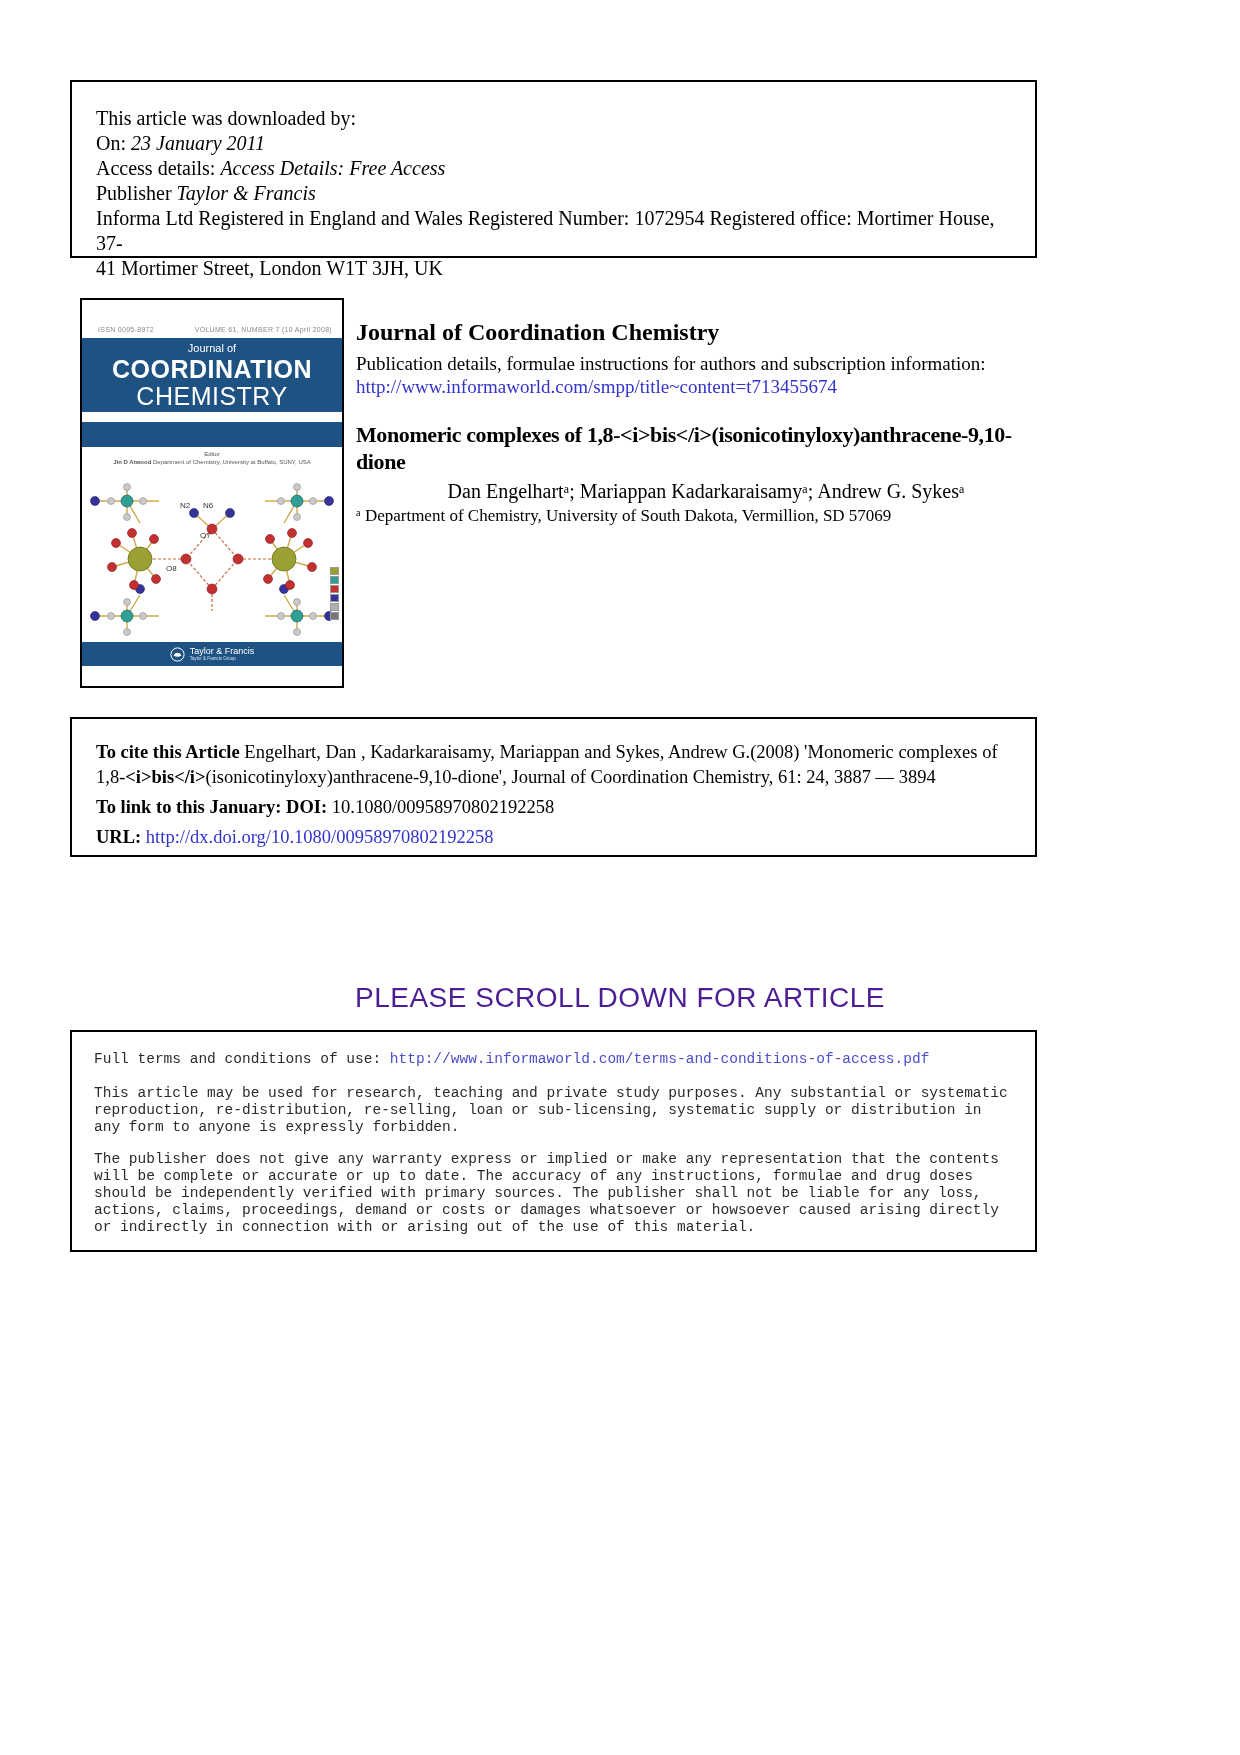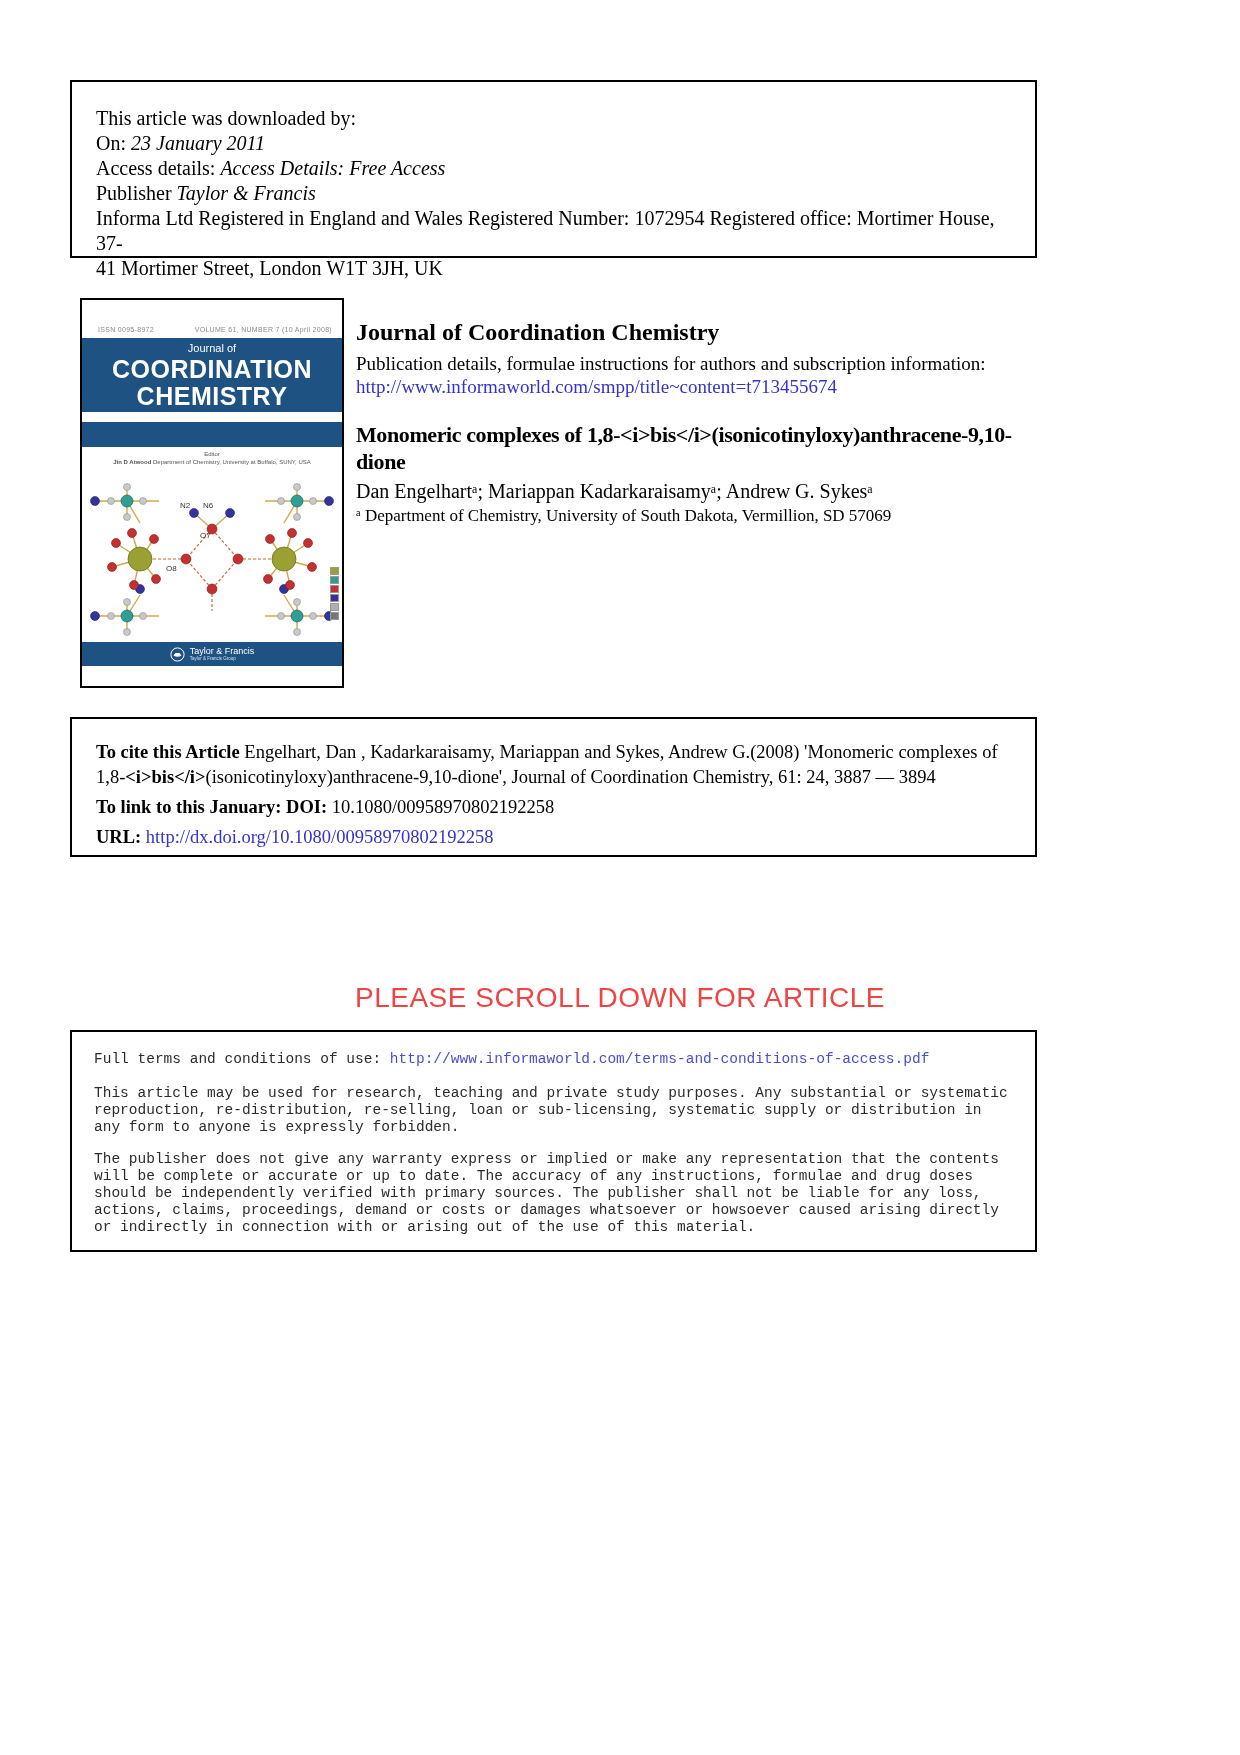--- a/index.html
+++ b/index.html
@@ -14,21 +14,21 @@
 
   
   .cover{position:absolute;left:80px;top:298px;width:264px;height:390px;border:2px solid #000;
          box-sizing:border-box;background:#fff;font-family:"Liberation Sans","DejaVu Sans",sans-serif;}
   .cover-top{height:38px;position:relative;}
   .cover-top .issn{position:absolute;left:16px;bottom:5px;font-size:7px;color:#8a8a8a;letter-spacing:.3px;}
   .cover-top .vol{position:absolute;right:10px;bottom:5px;font-size:7px;color:#8a8a8a;letter-spacing:.3px;}
   .masthead{height:74px;background:#1e5282;color:#fff;text-align:center;overflow:hidden;}
   .masthead .m-top{font-size:11px;line-height:15px;padding-top:3px;}
   .masthead .m-1{font-size:25px;font-weight:bold;line-height:27px;letter-spacing:.5px;}
-  .masthead .m-2{font-size:25px;font-weight:bold;line-height:27px;letter-spacing:.5px;}
+  .masthead .m-2{font-size:25px;font-weight:normal;line-height:27px;letter-spacing:.5px;}
   .m-gap{height:10px;background:#fff;}
   .navy-strip{height:25px;background:#1e5282;}
   .editor-line{height:24px;text-align:center;color:#555;}
   .editor-line .ed-label{font-size:6px;line-height:8px;padding-top:3px;}
   .editor-line .ed-names{font-size:6px;line-height:8px;}
   .molecule{height:171px;position:relative;background:#fff;}
   .molecule svg{position:absolute;left:0;top:0;}
   .alabel{position:absolute;font-size:8px;color:#333;font-family:"Liberation Sans",sans-serif;}
   .legend{position:absolute;right:3px;bottom:22px;display:flex;flex-direction:column;gap:1px;}
   .legend div{width:7px;height:6px;border:0.5px solid #999;}
@@ -36,34 +36,34 @@
   .tf-band .tf-text div:first-child{font-size:9px;line-height:9px;}
   .tf-band .tf-text div:last-child{font-size:4.5px;line-height:6px;color:#cfe0ee;}
 
   
   .head-col{position:absolute;left:356px;top:318px;width:700px;}
   .jtitle{font-size:24px;font-weight:bold;margin:0 0 7px 0;line-height:28px;}
   .pubdetails{font-size:19px;margin:0;line-height:22px;}
   .link{color:#3333cc;text-decoration:none;cursor:pointer;}
   .publink{display:block;font-size:19px;line-height:22px;margin-top:1px;}
   .atitle{font-size:22px;font-weight:bold;line-height:27px;margin:23px 0 0 0;letter-spacing:-0.4px;white-space:nowrap;}
-  .authors{font-size:20px;margin:5px 0 0 0;line-height:23px;}
+  .authors{font-size:20px;margin:5px 0 0 0;line-height:23px;text-align:center;}
   .affil{font-size:17px;margin:3px 0 0 0;line-height:20px;}
 
   
   .cite-box{left:70px;top:717px;width:967px;height:140px;padding:21px 24px 0 24px;
             font-size:18.5px;line-height:25px;}
   .cite-box p{margin:0;}
   .cite-box .doi-p{margin-top:5px;}
   .cite-box .url-p{margin-top:5px;}
   .cite-box b{font-weight:bold;}
 
   
   .scroll-note{position:absolute;left:0;top:982px;width:1240px;text-align:center;
-               font-family:"Liberation Sans","DejaVu Sans",sans-serif;font-size:28px;color:#ef4444;
+               font-family:"Liberation Sans","DejaVu Sans",sans-serif;font-size:28px;color:#4c1d95;
                letter-spacing:.5px;}
 
   
   .terms-box{left:70px;top:1030px;width:967px;height:222px;padding:19px 22px 0 22px;
              font-family:"Liberation Mono","DejaVu Sans Mono",monospace;font-size:14.5px;
              line-height:17px;color:#2b2b2b;}
   .terms-box p{margin:0;}
   .terms-box .gap1{margin-top:17px;}
   .terms-box .gap2{margin-top:15px;}
   .mlink{color:#4d4dcc;text-decoration:none;cursor:pointer;}

